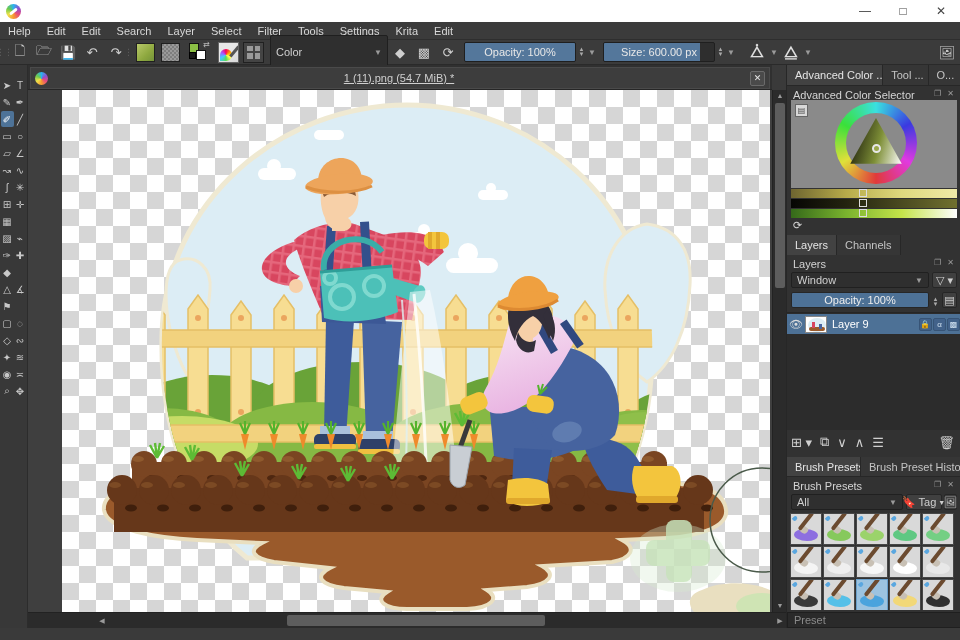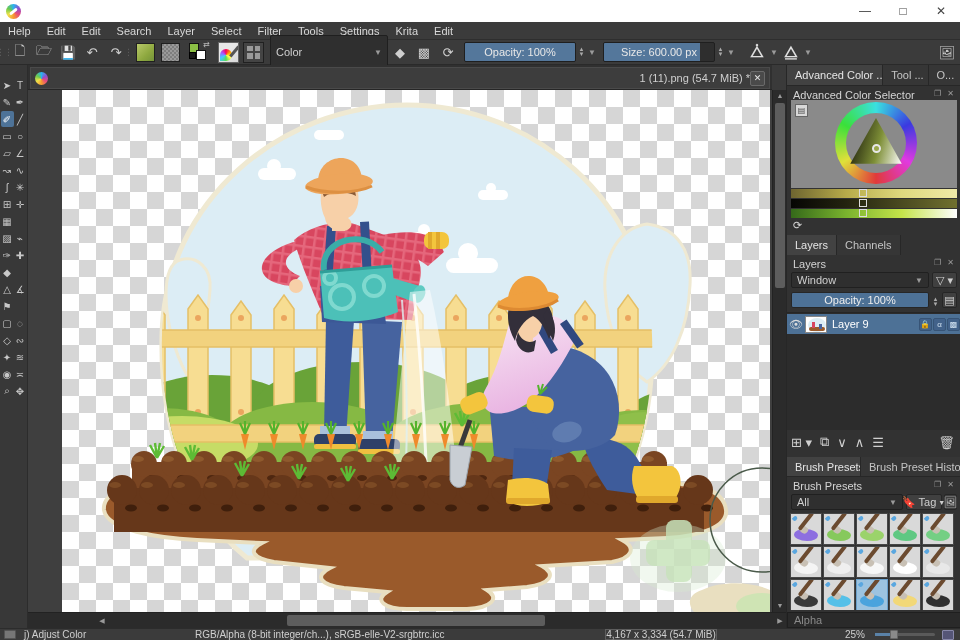--- a/index.html
+++ b/index.html
@@ -42,21 +42,21 @@
   .tinyarrow{width:10px;color:#9a9a9a;font-size:8px;text-align:center;}
   .mirror{font-size:15px;color:#e0e0e0;font-weight:bold;}
   
   .toolbox{left:0;top:65px;width:28px;height:563px;background:#383838;border-right:1px solid #2c2c2c;display:grid;grid-template-columns:13px 13px;justify-content:center;align-content:start;padding-top:12px;row-gap:1px;}
   .tool{width:13px;height:16px;display:flex;align-items:center;justify-content:center;font-size:10px;color:#c8c8c8;border-radius:2px;}
   .tool.sel{background:#4e7398;color:#fff;}
   
   .tabbar{left:28px;top:65px;width:744px;height:25px;background:#303030;border-bottom:1px solid #262626;}
   .doc-tab{position:absolute;left:2px;top:2px;right:2px;height:22px;background:#3d3d3d;border:1px solid #4a4a4a;display:flex;align-items:center;}
   .doc-tab .mini-logo{width:13px;height:13px;margin-left:4px;border-radius:50%;background:conic-gradient(#2bb3ef,#8e4fd0,#e84a7a,#f59a32,#efe24a,#69c94f,#2bb3ef);}
-  .doc-tab .t{flex:1;text-align:right;color:#cfcfcf;}
+  .doc-tab .t{flex:1;text-align:center;color:#cfcfcf;text-decoration:underline;}
   .doc-close{width:15px;height:15px;margin-right:4px;border:1px solid #6a6a6a;background:#4a4a4a;color:#e8e8e8;display:flex;align-items:center;justify-content:center;font-size:9px;border-radius:2px;}
   .canvasview{left:28px;top:90px;width:744px;height:522px;background:#3f3f3f;overflow:hidden;}
   .document{position:absolute;left:34px;top:0;width:708px;height:522px;
     background-image:linear-gradient(45deg,#d6d6d6 25%,transparent 25%,transparent 75%,#d6d6d6 75%),linear-gradient(45deg,#d6d6d6 25%,#ffffff 25%,#ffffff 75%,#d6d6d6 75%);
     background-size:34px 34px;background-position:0 0,17px 17px;}
   .vscroll{left:772px;top:90px;width:14px;height:522px;background:#2b2b2b;border-left:1px solid #222;}
   .vscroll .thumb{position:absolute;left:2px;top:13px;width:10px;height:185px;background:#5d5d5d;border-radius:2px;}
   .vscroll .a{position:absolute;left:0;width:14px;height:12px;color:#9a9a9a;font-size:7px;text-align:center;line-height:12px;}
   .hscroll{left:28px;top:612px;width:758px;height:16px;background:#2b2b2b;border-top:1px solid #222;}
   .hscroll .thumb{position:absolute;left:259px;top:2px;width:258px;height:11px;background:#5d5d5d;border-radius:2px;}
@@ -773,29 +773,17 @@
         </div>
         <div class="cell" style="left: 132px; top: 66px;">
           <span class="blob" style="background:#2f2f2f"></span>
           <span class="tip"></span>
           <span class="hndl"></span>
           <span class="drop"></span>
         </div>
       </div>
 
     <div class="searchrow">
-      <span>Alpha</span>
+      <span>Preset</span>
     </div>
   </div>
 
-  <div class="abs statusbar">
-    <span class="sb-icon"></span>
-    <span class="sb-preset">j) Adjust Color</span>
-    <span class="sb-color">RGB/Alpha (8-bit integer/ch...), sRGB-elle-V2-srgbtrc.icc</span>
-    <span class="sb-dims">4,167 x 3,334 (54.7 MiB)</span>
-    <span class="sb-zoom">25%</span>
-    <span class="sb-slider">
-        <span class="f"></span>
-        <span class="h"></span>
-      </span>
-    <span class="sb-cicon"></span>
-  </div>
 </div>
 
 </body></html>

